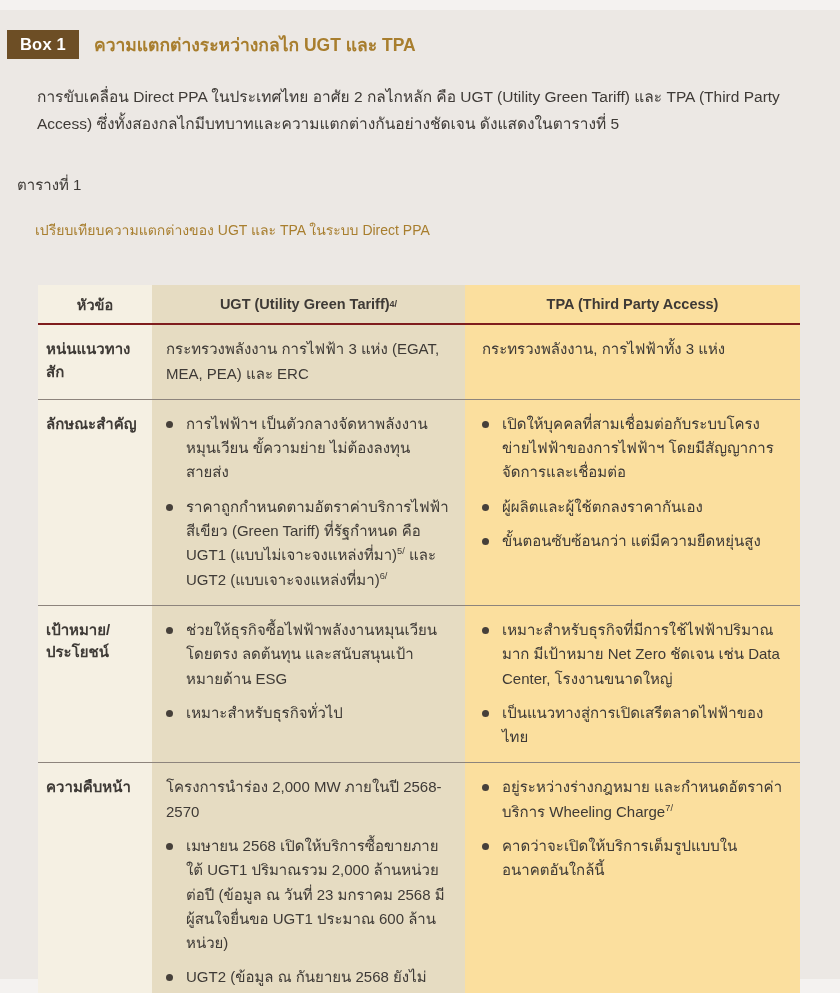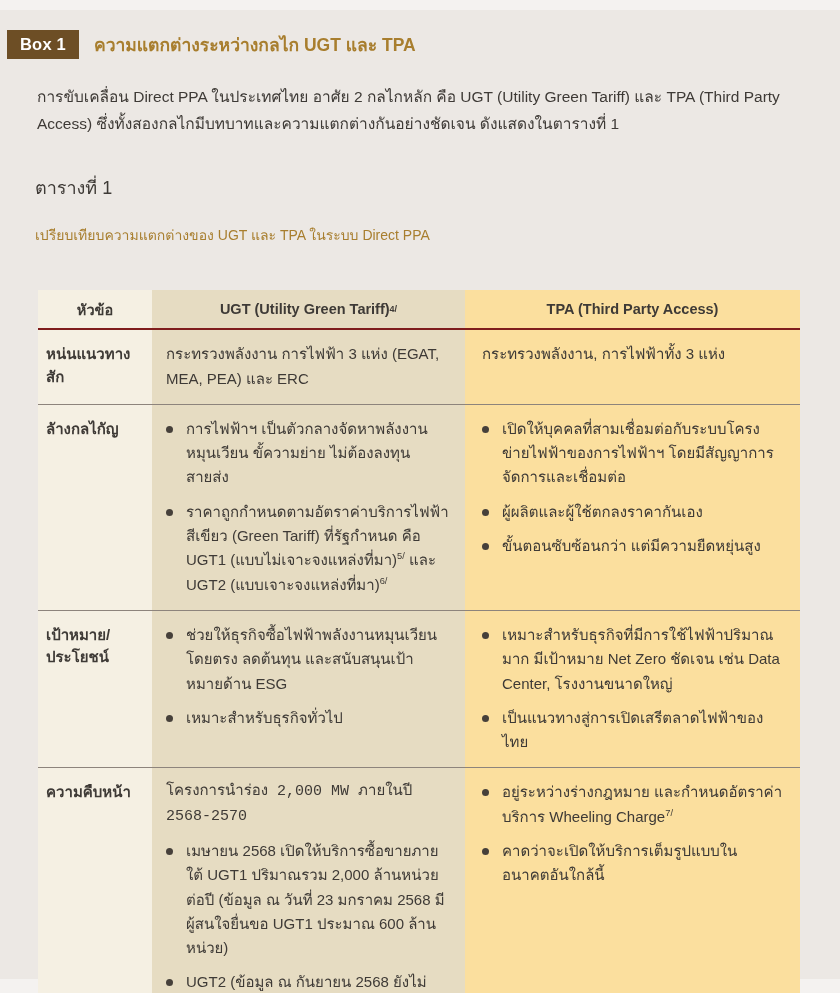--- a/index.html
+++ b/index.html
@@ -14,56 +14,56 @@
     font-family:"Liberation Sans","DejaVu Sans",sans-serif;
     color:var(--text-dark);
   }
   .page{position:relative; width:840px; height:950px;}
   .content-box{position:absolute; top:10px; left:0; width:840px; height:969px; background:var(--box-bg);}
   .box-header{display:flex; align-items:center; margin:20px 30px 0 7px;}
   .badge{background:var(--badge-brown); color:#ffffff; font-weight:bold; font-size:16.5px;
          padding:5px 13px; letter-spacing:.2px; white-space:nowrap;}
   .box-title{color:var(--title-gold); font-weight:bold; font-size:17.5px; margin-left:15px;}
   .intro{margin:24px 38px 0 37px; font-size:15.5px; line-height:1.75; overflow-wrap:break-word;}
-  .table-label{margin:36px 0 0 35px; font-size:18px;}
+  .table-label{margin:36px 0 0 17px; font-size:15px;}
   .table-title{margin:22px 0 0 35px; font-size:14px; color:var(--title-gold);}
   .table{margin:44px 0 0 38px; width:762px; border-bottom:2px solid var(--border-dark);}
   .trow{display:grid; grid-template-columns:114px 313px 335px;}
   .theader{border-bottom:2px solid #7f1d1d;}
   .trow.body + .trow.body{border-top:1px solid var(--separator);}
   .c-label{background:var(--col-label-bg);}
   .c-ugt{background:var(--col-ugt-bg);}
   .c-tpa{background:var(--col-tpa-bg);}
   .th{min-height:38px; display:flex; align-items:center; justify-content:center;
       font-weight:bold; font-size:14.5px; padding:4px 6px; text-align:center;}
   .td{padding:12px 16px 13px 14px; font-size:15px; line-height:1.62; overflow-wrap:break-word;}
   .td.c-tpa{padding-left:17px;}
   .td.lab{padding:13px 6px 0 8px;}
   .lbl{display:block; font-weight:bold; font-size:15px; line-height:1.5;}
   .r1{min-height:66px;} .r2{min-height:150px;} .r3{min-height:122px;} .r4{min-height:192px;}
   .ptext{overflow-wrap:break-word;}
   .blist{list-style:none; display:flex; flex-direction:column; gap:10px;}
   .bitem{display:flex; gap:13px;}
   .dot{flex:0 0 auto; width:7px; height:7px; border-radius:50%; background:var(--bullet); margin-top:9px;}
   .btext{flex:1 1 auto; overflow-wrap:break-word;}
-  .cell-intro{margin-bottom:10px;font-family:Liberation Mono, monospace;}
+  .cell-intro{margin-bottom:10px;}
   sup{font-size:.62em; line-height:0;}
 </style>
 </head>
 <body>
 
 <div class="page">
   <div class="content-box">
 
     <div class="box-header">
       <span class="badge">Box 1</span>
       <span class="box-title">ความแตกต่างระหว่างกลไก UGT และ TPA</span>
     </div>
 
-    <p class="intro">การขับเคลื่อน Direct PPA ในประเทศไทย อาศัย 2 กลไกหลัก คือ UGT (Utility Green Tariff) และ TPA (Third Party Access) ซึ่งทั้งสองกลไกมีบทบาทและความแตกต่างกันอย่างชัดเจน ดังแสดงในตารางที่ 1</p>
+    <p class="intro">การขับเคลื่อน Direct PPA ในประเทศไทย อาศัย 2 กลไกหลัก คือ UGT (Utility Green Tariff) และ TPA (Third Party Access) ซึ่งทั้งสองกลไกมีบทบาทและความแตกต่างกันอย่างชัดเจน ดังแสดงในตารางที่ 5</p>
 
     <div class="table-label">ตารางที่ 1</div>
     <div class="table-title">เปรียบเทียบความแตกต่างของ UGT และ TPA ในระบบ Direct PPA</div>
 
     <div class="table">
 
       <div class="trow theader">
         <div class="th c-label">หัวข้อ</div>
         <div class="th c-ugt">
           <span>UGT (Utility Green Tariff)</span>
@@ -79,21 +79,21 @@
         <div class="td c-ugt">
           <p class="ptext">กระทรวงพลังงาน การไฟฟ้า 3 แห่ง (EGAT, MEA, PEA) และ ERC</p>
         </div>
         <div class="td c-tpa">
           <p class="ptext">กระทรวงพลังงาน, การไฟฟ้าทั้ง 3 แห่ง</p>
         </div>
       </div>
 
       <div class="trow body r2">
         <div class="td c-label lab">
-          <span class="lbl">ลัางกลไกัญ</span>
+          <span class="lbl">ลักษณะสำคัญ</span>
         </div>
         <div class="td c-ugt">
           <ul class="blist">
             <li class="bitem">
               <span class="dot"></span>
               <span class="btext">การไฟฟ้าฯ เป็นตัวกลางจัดหาพลังงานหมุนเวียน ขั้ความย่าย ไม่ต้องลงทุนสายส่ง</span>
             </li>
             <li class="bitem">
               <span class="dot"></span>
               <span class="btext"><span>ราคาถูกกำหนดตามอัตราค่าบริการไฟฟ้าสีเขียว (Green Tariff) ที่รัฐกำหนด คือ UGT1 (แบบไม่เจาะจงแหล่งที่มา)</span><sup>5/</sup><span> และ UGT2 (แบบเจาะจงแหล่งที่มา)</span><sup>6/</sup></span>

